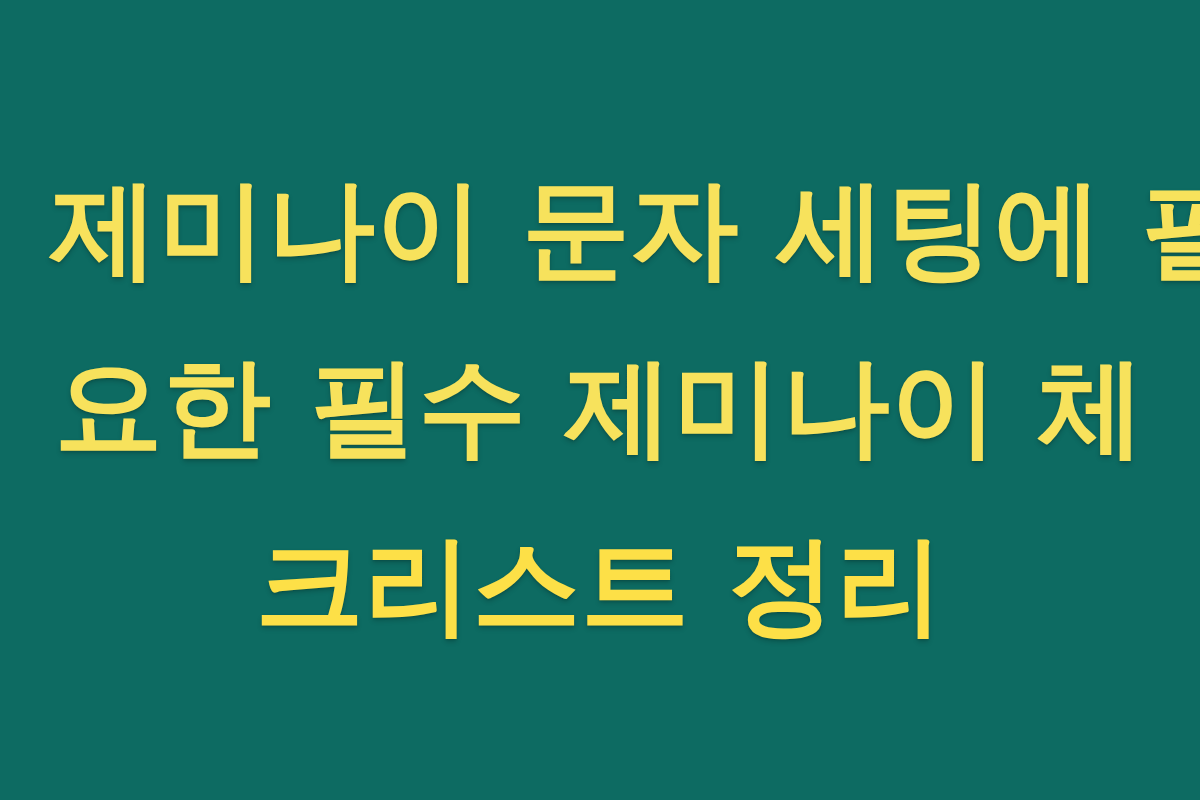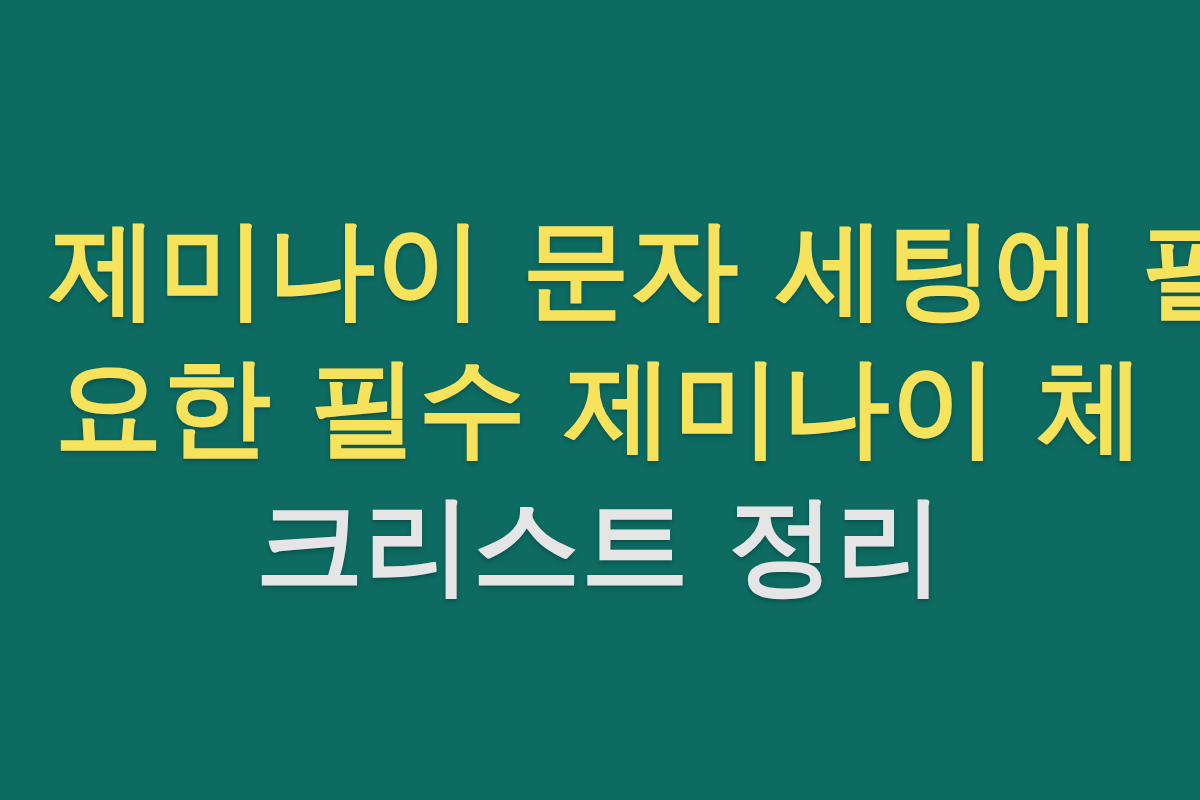--- a/index.html
+++ b/index.html
@@ -25,20 +25,21 @@
 
   #headline-block {
     width: 1100px;
     text-align: center;
     display: flex;
     flex-direction: column;
     justify-content: center;
     align-items: center;
     
     margin-top: 14px;
+    gap: 40px;
   }
 
   .headline-line {
     display: block;
     width: 100%;
     color: #f7e25c;               
     font-size: 108px;
     line-height: 138px;
     font-weight: 700;
     letter-spacing: 0.5px;
@@ -53,16 +54,16 @@
 <body>
 
 <div id="thumbnail-canvas" style="background-color: rgb(13, 107, 98); width: 1200px; height: 800px;">
 
   <div id="headline-block">
 
     <span class="headline-line" style="color: rgb(247, 226, 92);">제미나이 문자 세팅에 필</span>
 
     <span class="headline-line" style="color: rgb(247, 226, 92);">요한 필수 제미나이 체</span>
 
-    <span class="headline-line" style="color: #e5e5e5;">크리스트 정리</span>
+    <span class="headline-line" style="color: #fde047;">크리스트 정리</span>
 
   </div>
 </div>
 
 </body></html>

